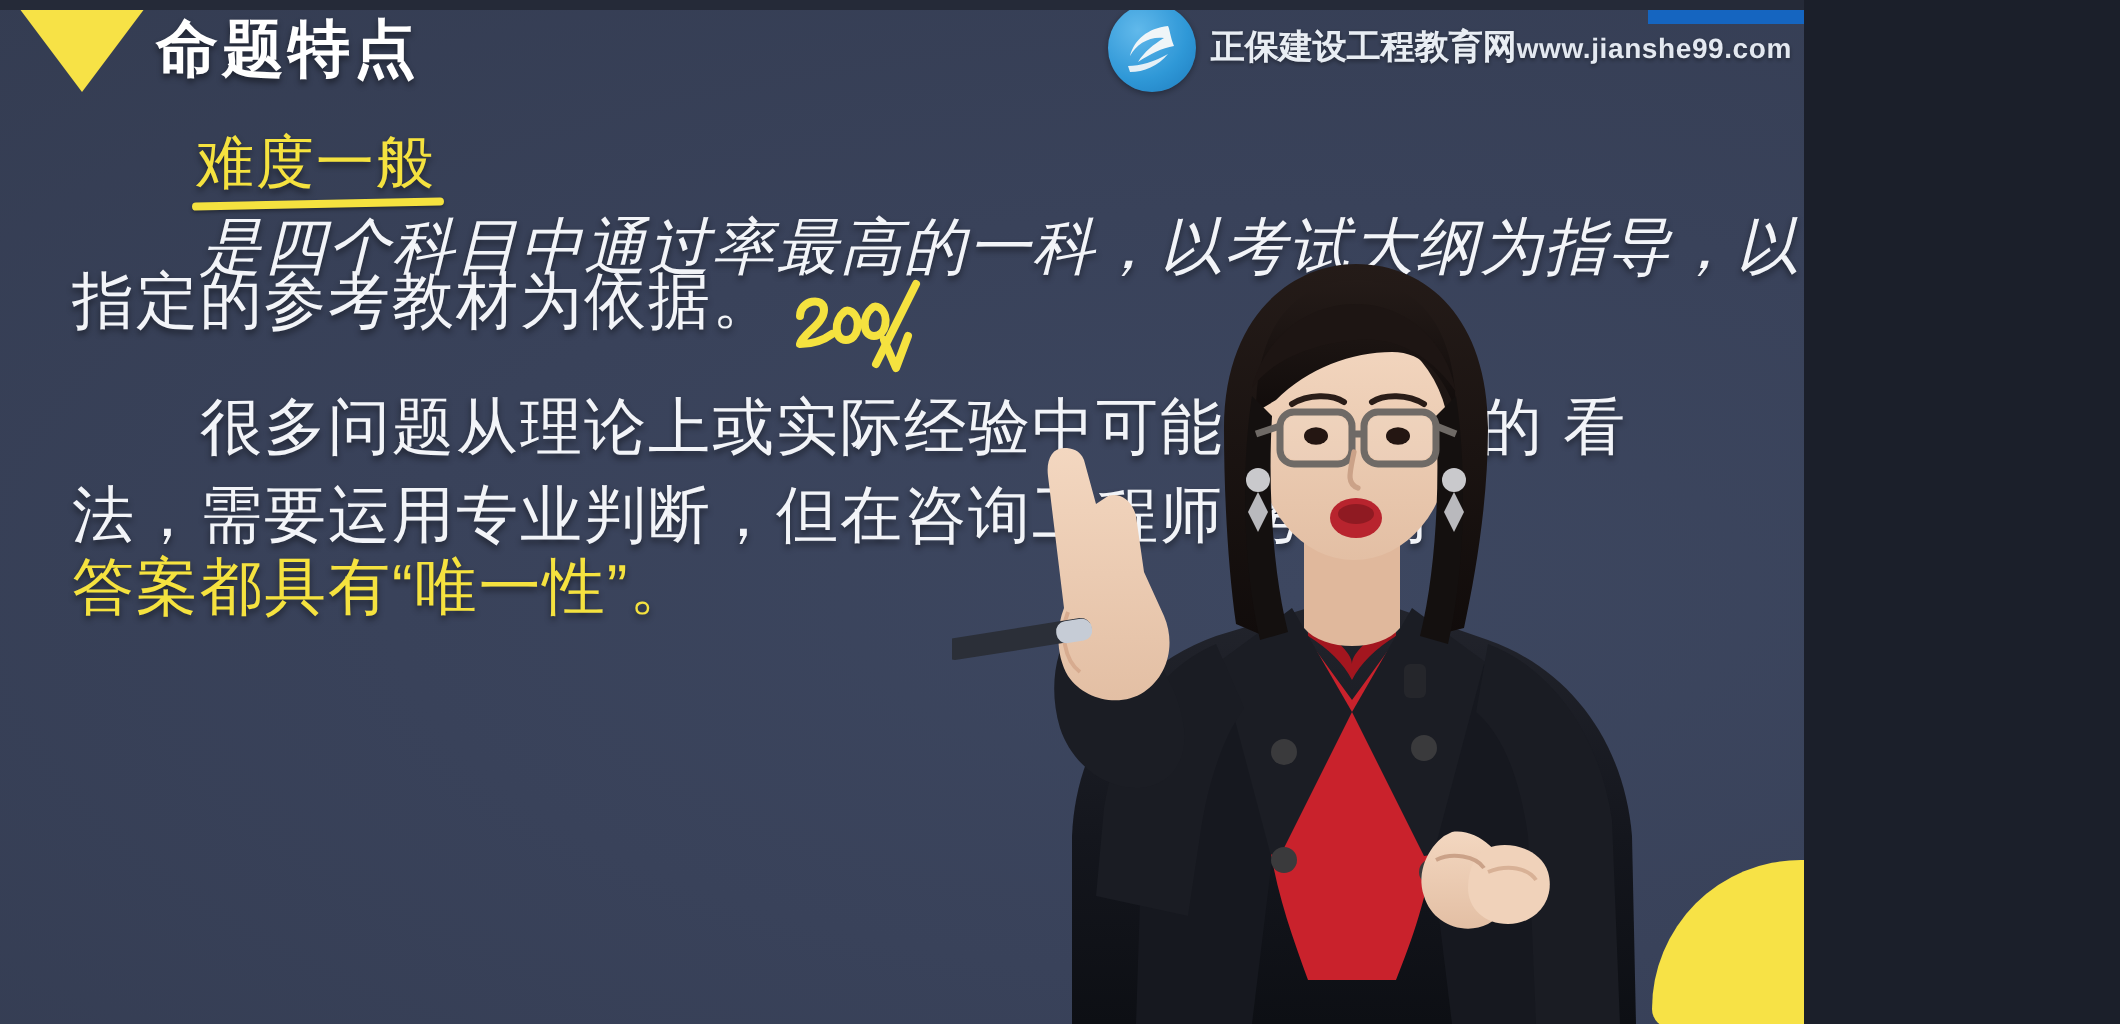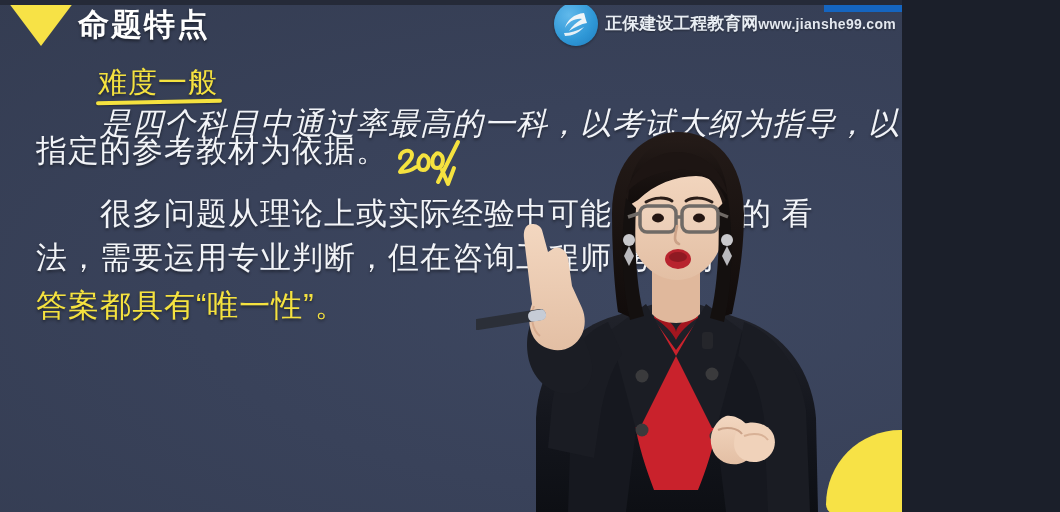--- a/index.html
+++ b/index.html
@@ -99,21 +99,21 @@
     width:126px; height:4px;
     background:#f5e23f;
     border-radius:3px;
     transform:rotate(-1.2deg);
     box-shadow:0 1px 2px rgba(0,0,0,.35);
   }
   .l1{ left:100px; top:52px;font-style:italic; }
   .l2{ left:36px;  top:79px; }
   .l3{ left:100px; top:142px; }
   .l4{ left:36px;  top:186px; }
-  .l5{ left:36px;  top:234px; color:#f5e23f;text-align:center; }
+  .l5{ left:36px;  top:222px; color:#f5e23f;text-align:center; }
 
   
   .scribble{
     position:absolute; left:392px; top:134px;
     width:80px; height:60px; z-index:4;
     pointer-events:none;
   }
 
   
   .presenter{

